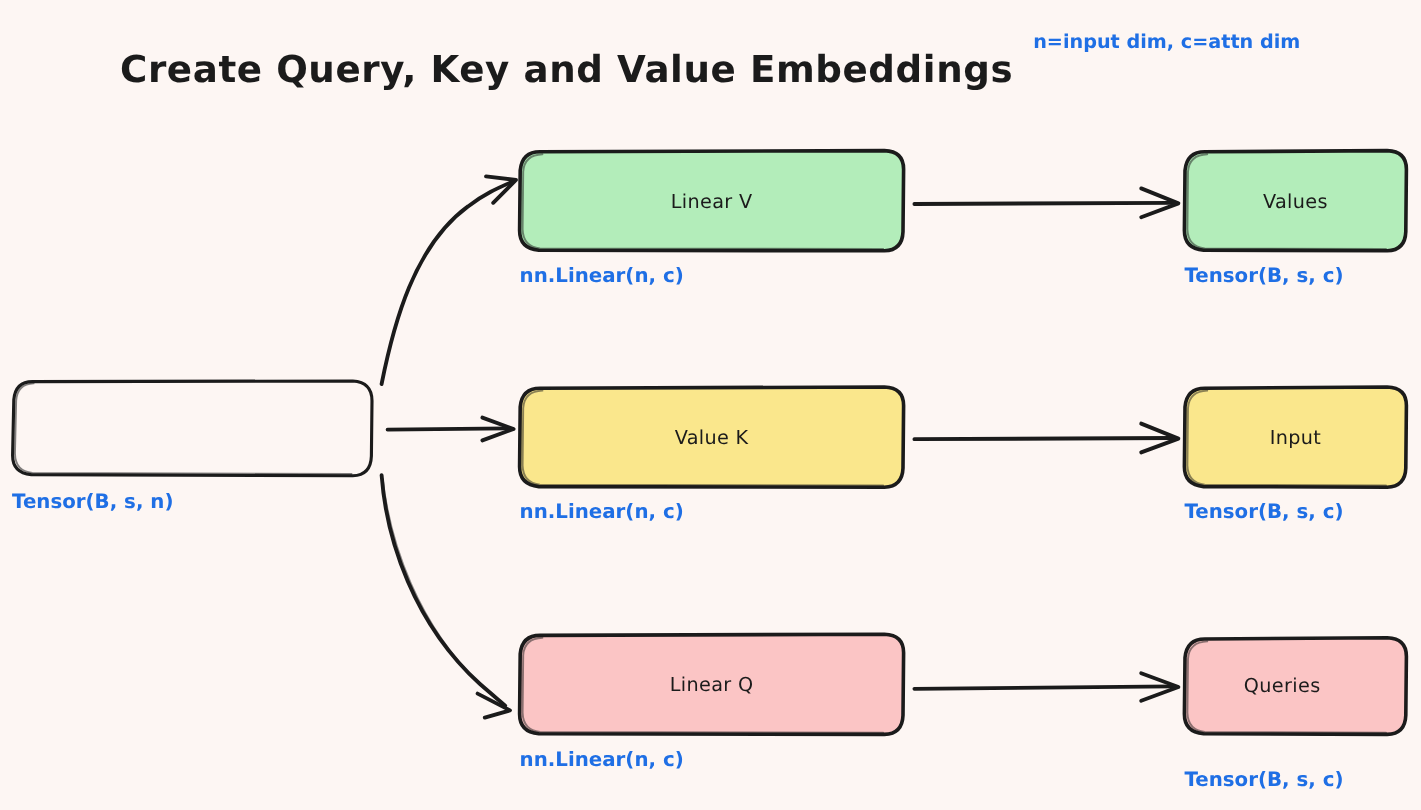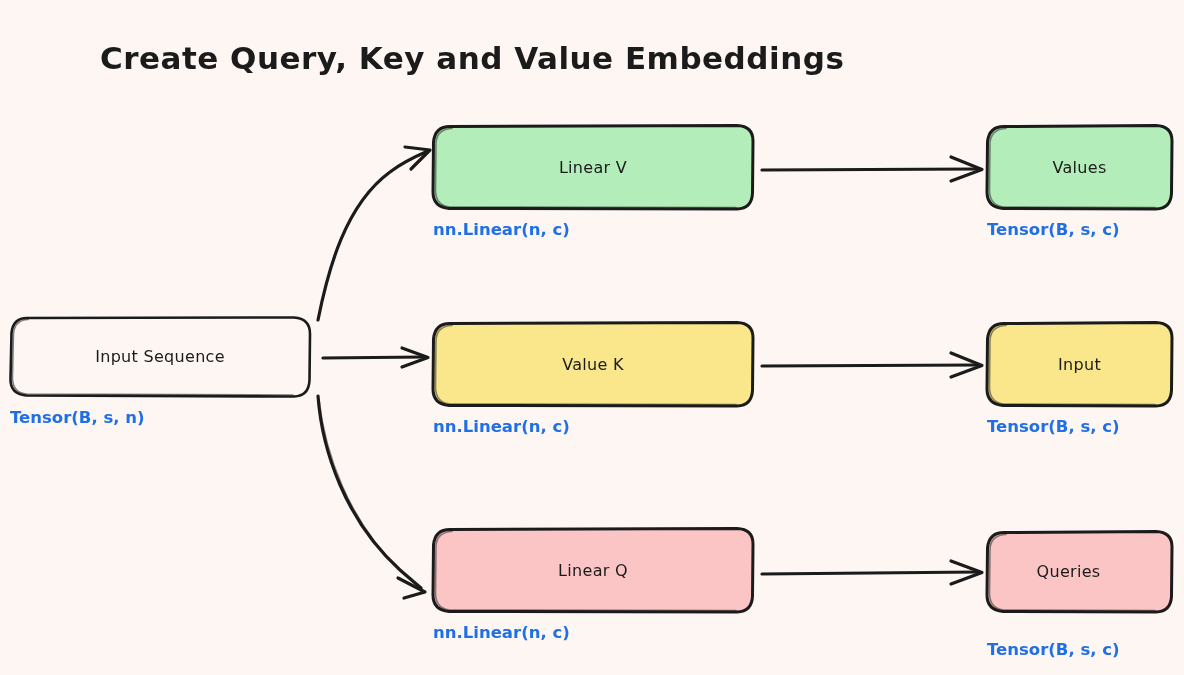--- a/index.html
+++ b/index.html
@@ -144,24 +144,22 @@
       <path d="M 951 353 L 982 365.5 L 951 377" fill="none" stroke="#1b1b1b" stroke-width="3.2" stroke-linecap="round" stroke-linejoin="round"></path>
     </g>
 
     <g>
       <path d="M 762 574 L 978 572" fill="none" stroke="#1b1b1b" stroke-width="3.2" stroke-linecap="round"></path>
       <path d="M 951 561 L 982 572.5 L 951 584" fill="none" stroke="#1b1b1b" stroke-width="3.2" stroke-linecap="round" stroke-linejoin="round"></path>
     </g>
   </svg>
 
   <div class="title">Create Query, Key and Value Embeddings</div>
+  <div class="subtitle">n=input dim, c=attn dim</div>
 
-  <div class="node" style="left:10px; top:316px; width:300px; height:81px;">
-    <span class="node-label">Input Sequence</span>
-  </div>
   <div class="annot" style="left:10px; top:408px; width:300px;">Tensor(B, s, n)</div>
 
   <div class="node" style="left:433px; top:125px; width:320px; height:84px;">
     <span class="node-label">Linear V</span>
   </div>
   <div class="annot" style="left:433px; top:220px; width:320px;">nn.Linear(n, c)</div>
 
   <div class="node" style="left:433px; top:322px; width:320px; height:84px;">
     <span class="node-label">Value K</span>
   </div>

